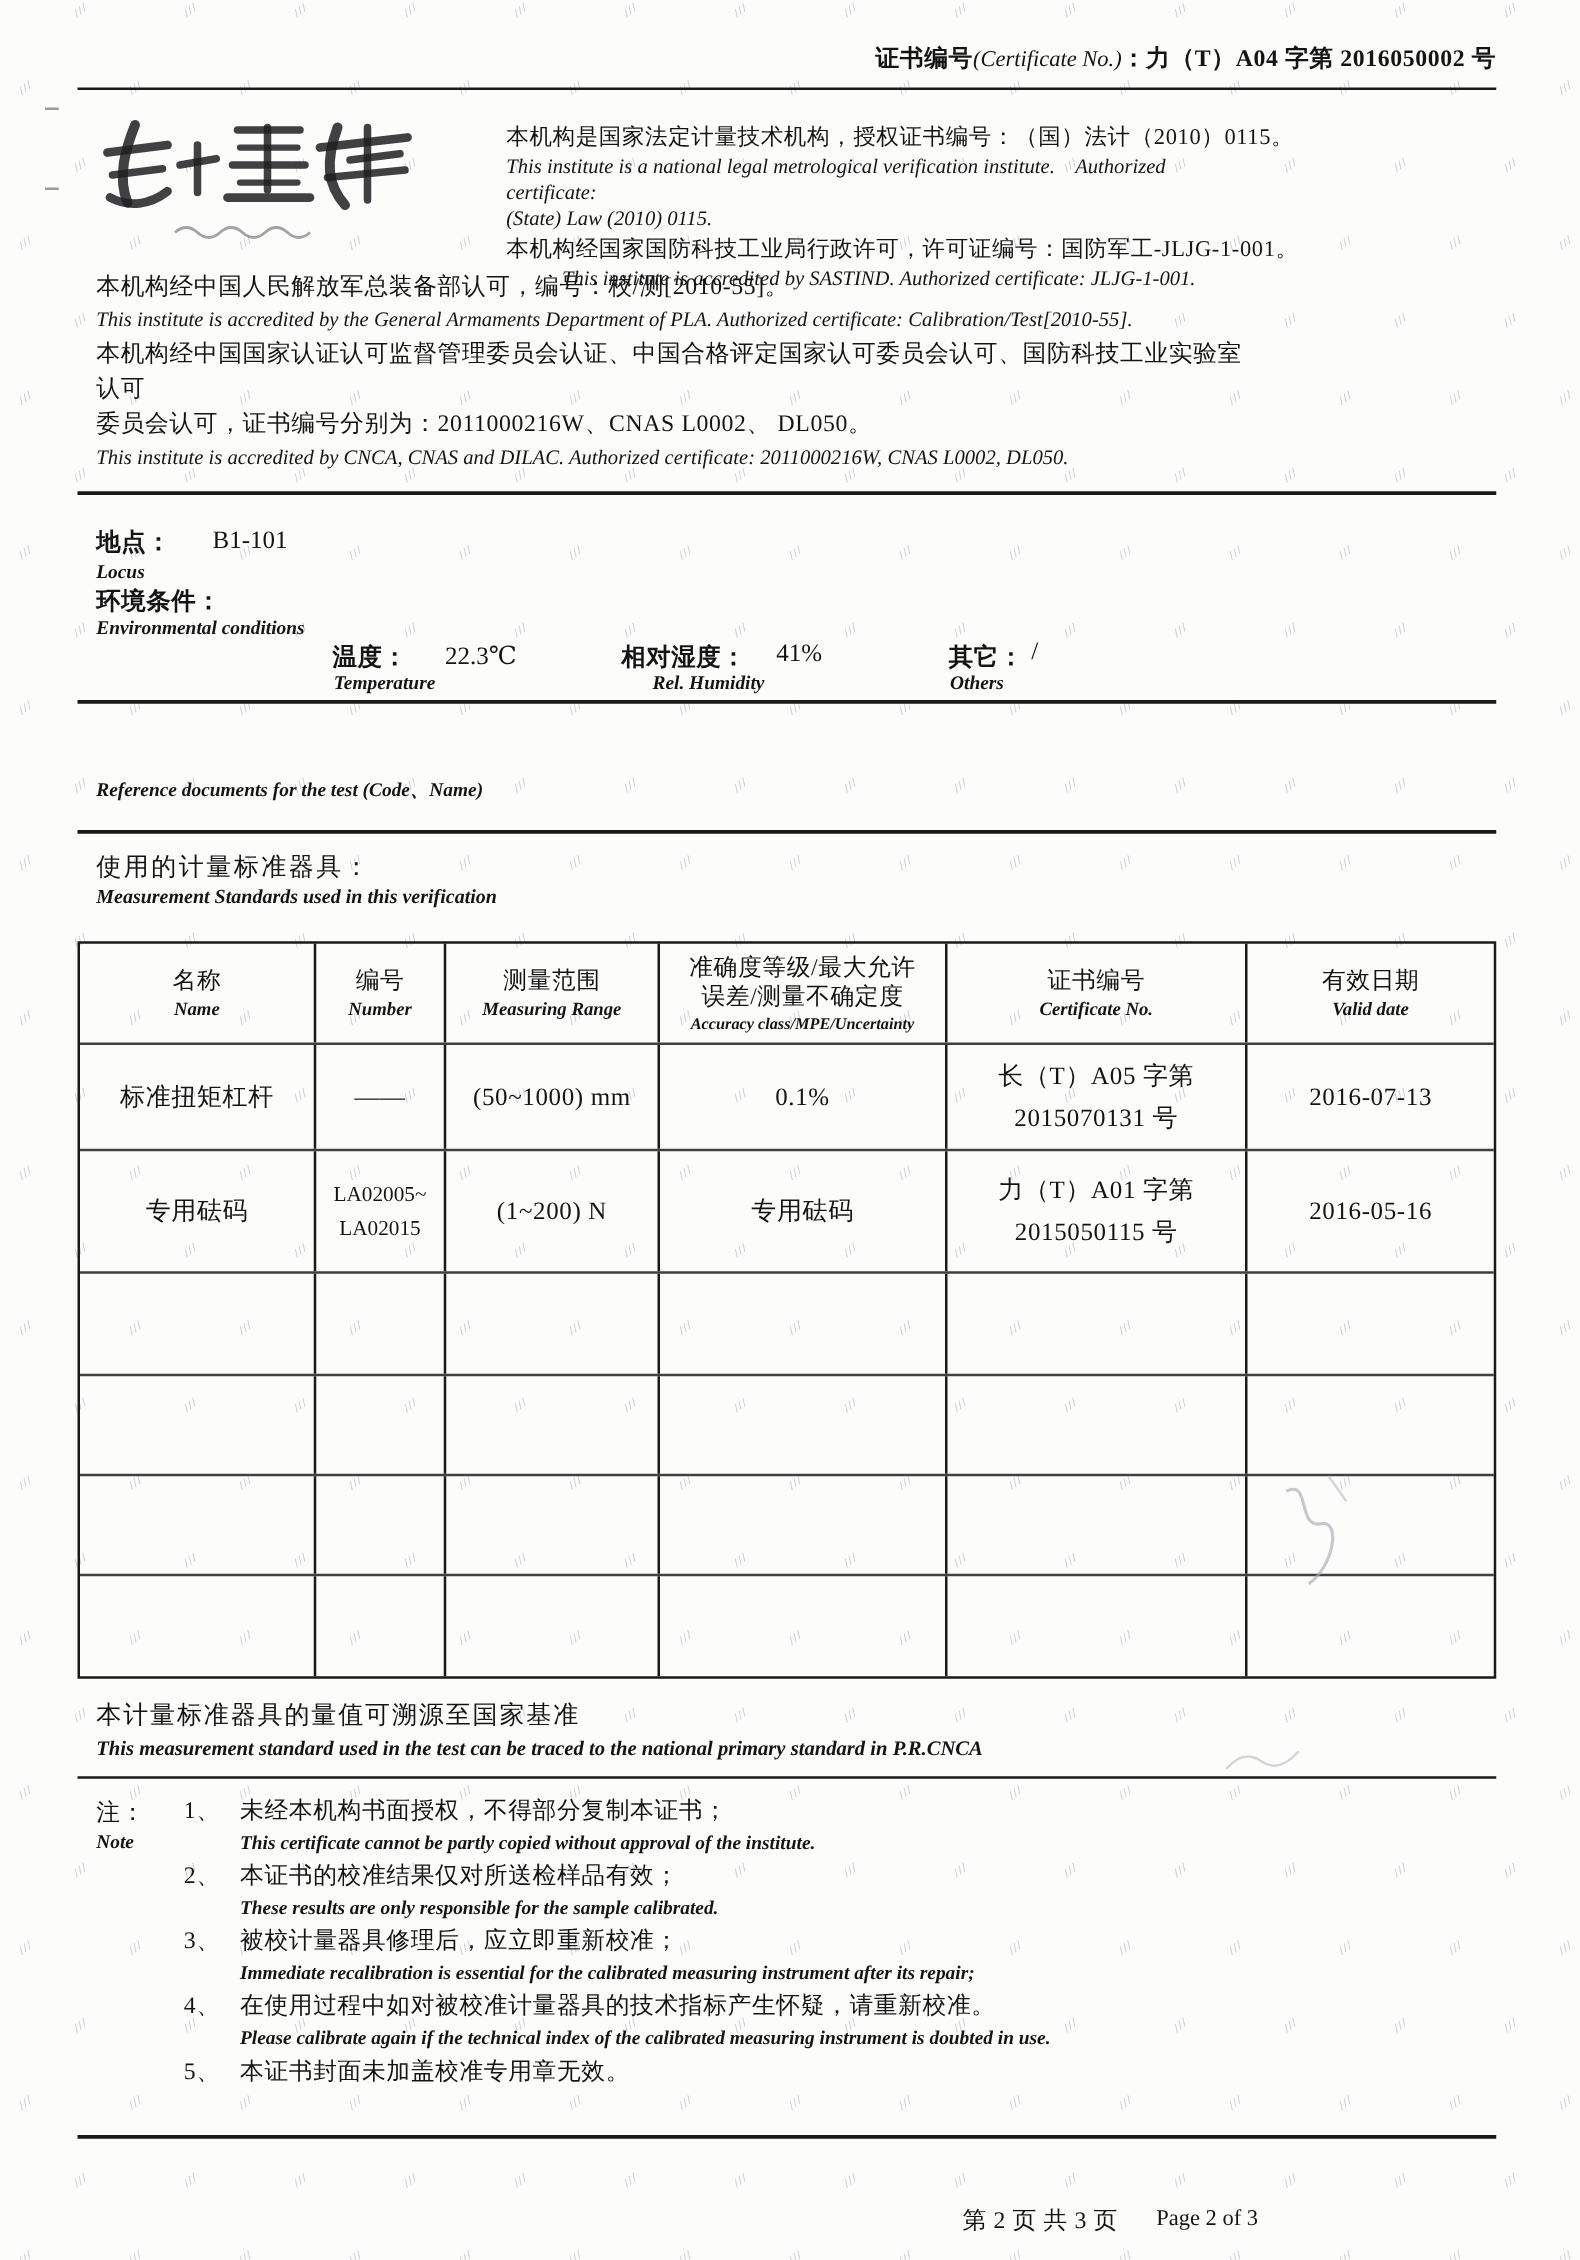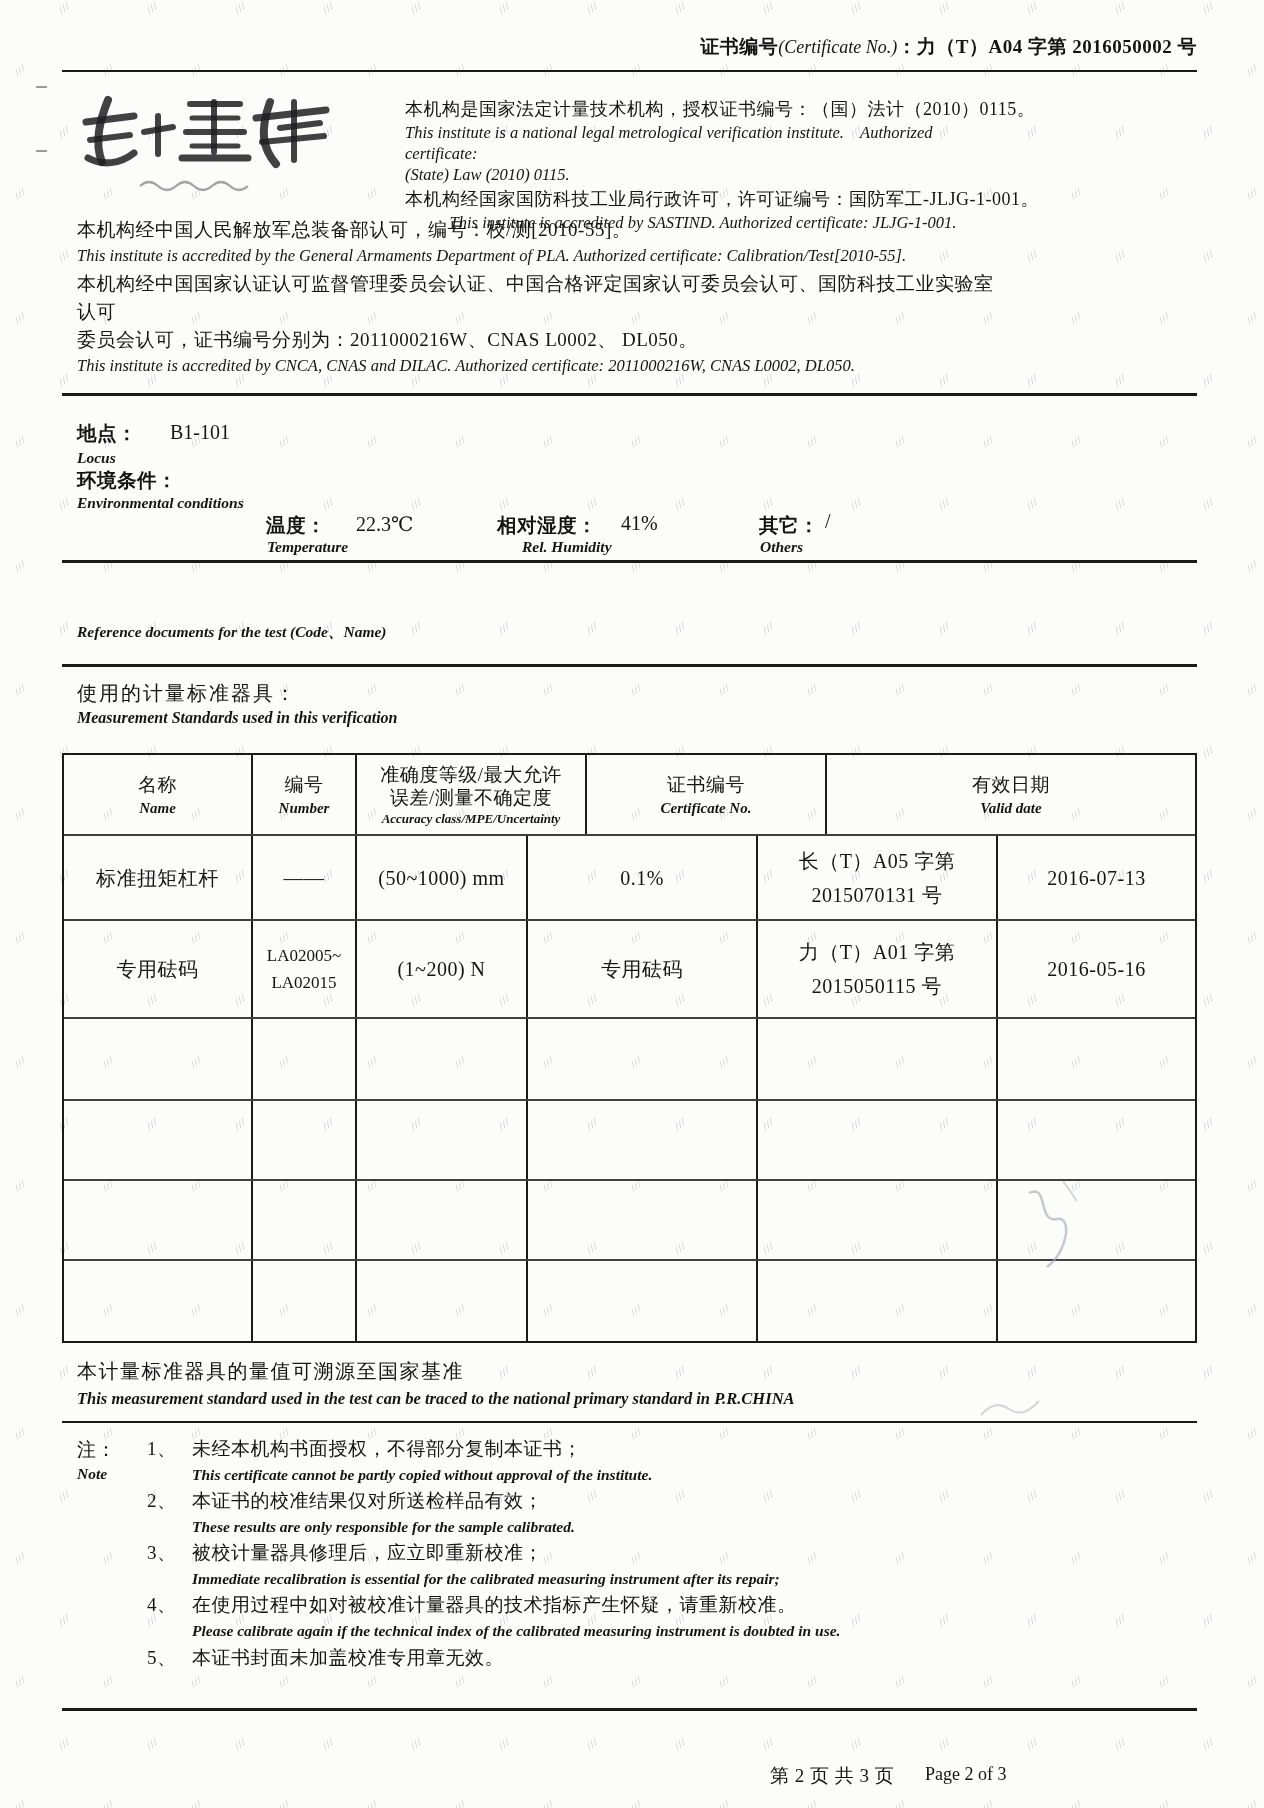--- a/index.html
+++ b/index.html
@@ -589,20 +589,24 @@
   <div id="tbl" class="abs">
     <div class="trow rh">
       <div class="tcell c0">
         <div class="th-zh">名称</div>
         <div class="th-en en-bi">Name</div>
       </div>
       <div class="tcell c1">
         <div class="th-zh">编号</div>
         <div class="th-en en-bi">Number</div>
       </div>
+      <div class="tcell c2">
+        <div class="th-zh">测量范围</div>
+        <div class="th-en en-bi">Measuring Range</div>
+      </div>
       <div class="tcell c3">
         <div class="th-zh">准确度等级/最大允许
 误差/测量不确定度</div>
         <div class="th-en en-bi small">Accuracy class/MPE/Uncertainty</div>
       </div>
       <div class="tcell c4">
         <div class="th-zh">证书编号</div>
         <div class="th-en en-bi">Certificate No.</div>
       </div>
       <div class="tcell c5">
@@ -684,21 +688,21 @@
         <div class="tcell c0"></div>
         <div class="tcell c1"></div>
         <div class="tcell c2"></div>
         <div class="tcell c3"></div>
         <div class="tcell c4"></div>
         <div class="tcell c5"></div>
       </div>
     </div>
 
   <span class="abs zh" style="left:77px;top:1358px;font-size:20px;letter-spacing:1.5px;">本计量标准器具的量值可溯源至国家基准</span>
-  <span class="abs en-bi" style="left:77px;top:1389px;font-size:16.5px;">This measurement standard used in the test can be traced to the national primary standard in P.R.CHINA</span>
+  <span class="abs en-bi" style="left:77px;top:1389px;font-size:16.5px;">This measurement standard used in the test can be traced to the national primary standard in P.R.CNCA</span>
 
   <div class="hr" style="top:1421px;height:2px;"></div>
 
   <span class="abs zh" style="left:77px;top:1437px;font-size:19px;">注：</span>
   <span class="abs en-bi" style="left:77px;top:1465px;font-size:15.5px;">Note</span>
 
   <div class="note-item" style="top:1437px;">
     <div class="note-line zh"><span class="note-no">1、</span><span>未经本机构书面授权，不得部分复制本证书；</span></div>
     <div class="note-en en-bi">This certificate cannot be partly copied without approval of the institute.</div>
   </div>

